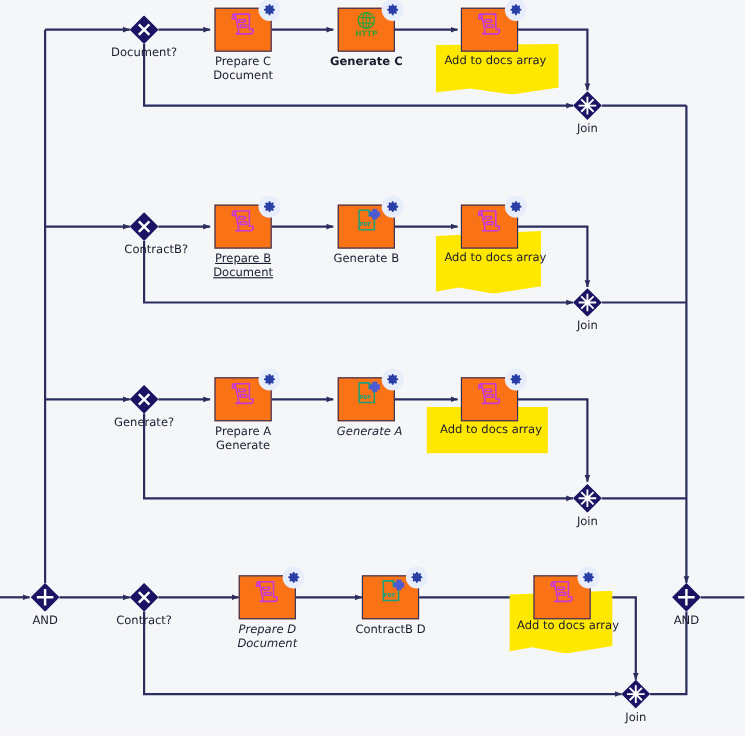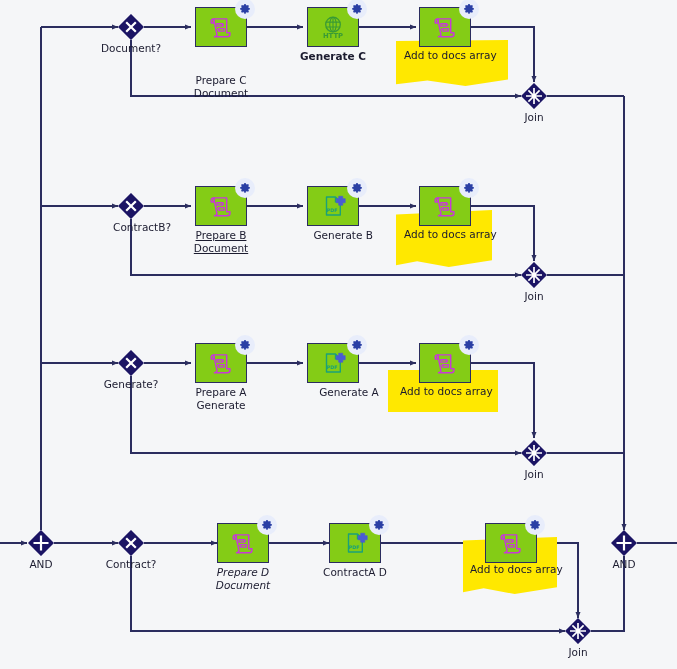--- a/index.html
+++ b/index.html
@@ -33,26 +33,26 @@
     color: #1a1a2e;
     white-space: nowrap;
     z-index: 3;
     font-family: "DejaVu Sans", sans-serif;
   }
   
   .task {
     position: absolute;
     width: 52px;
     height: 40px;
-    background: #84cc16;
+    background: #f97316;
     border: 1.6px solid #2b2d5f;
     box-sizing: border-box;
     z-index: 4;
     display: flex;
-    align-items: center;
+    align-items: flex-start;
     justify-content: center;
   }
   .task .ico { width: 26px; height: 26px; display:block; }
   .gear-badge {
     position: absolute;
     width: 20px;
     height: 20px;
     border-radius: 50%;
     background: #e8edfb;
     top: -9px;
@@ -245,21 +245,21 @@
       <path d="M11,12 h7 v3 h-7 z M13,18 h7 v3 h-7 z" fill="none" stroke="#c838d8" stroke-width="1.6"></path>
       <path d="M18,12 l2.6,1.5 l-2.6,1.5 M13,21 l-2.6,-1.5 l2.6,-1.5" fill="#c838d8" stroke="none"></path>
     </svg>
     <span class="gear-badge">
       <svg viewBox="0 0 24 24" xmlns="http://www.w3.org/2000/svg">
           <path d="M12 8.2a3.8 3.8 0 1 0 0 7.6 3.8 3.8 0 0 0 0-7.6zm0 2.4a1.4 1.4 0 1 1 0 2.8 1.4 1.4 0 0 1 0-2.8z" fill="#2a3fa5"></path>
           <path d="M10.6 1.8h2.8l.45 2.4 2.1.9 2-1.35 2 2-1.35 2 .9 2.1 2.4.45v2.8l-2.4.45-.9 2.1 1.35 2-2 2-2-1.35-2.1.9-.45 2.4h-2.8l-.45-2.4-2.1-.9-2 1.35-2-2 1.35-2-.9-2.1-2.4-.45v-2.8l2.4-.45.9-2.1-1.35-2 2-2 2 1.35 2.1-.9z" fill="#2a3fa5"></path>
         </svg>
     </span>
   </div>
-  <div class="lbl" style="left:181px; top:50px; width:80px;margin-top:24px;">Prepare C
+  <div class="lbl" style="left:181px; top:50px; width:80px;">Prepare C
 Document</div>
 
   <div class="task" style="left:307px; top:7px;">
     <svg class="ico" viewBox="0 0 32 32" xmlns="http://www.w3.org/2000/svg">
       <circle cx="16" cy="13" r="9" fill="none" stroke="#3a9b35" stroke-width="1.6"></circle>
       <ellipse cx="16" cy="13" rx="4" ry="9" fill="none" stroke="#3a9b35" stroke-width="1.4"></ellipse>
       <path d="M7.2,10 h17.6 M7.2,16 h17.6 M16,4 v18" fill="none" stroke="#3a9b35" stroke-width="1.4"></path>
       <text x="16" y="30" font-family="DejaVu Sans, sans-serif" font-size="8.4" font-weight="bold" fill="#3a9b35" text-anchor="middle">HTTP</text>
     </svg>
     <span class="gear-badge">
@@ -310,21 +310,21 @@
       <text x="15" y="23" font-family="DejaVu Sans, sans-serif" font-size="6" font-weight="bold" fill="#1aa179" text-anchor="middle">PDF</text>
       <path d="M23,4 h5 v3 h3 v5 h-3 v3 h-5 v-3 h-3 v-5 h3 z" fill="#4a5bd4" stroke="#4a5bd4" stroke-width="0.8" stroke-linejoin="round"></path>
     </svg>
     <span class="gear-badge">
       <svg viewBox="0 0 24 24" xmlns="http://www.w3.org/2000/svg">
           <path d="M12 8.2a3.8 3.8 0 1 0 0 7.6 3.8 3.8 0 0 0 0-7.6zm0 2.4a1.4 1.4 0 1 1 0 2.8 1.4 1.4 0 0 1 0-2.8z" fill="#2a3fa5"></path>
           <path d="M10.6 1.8h2.8l.45 2.4 2.1.9 2-1.35 2 2-1.35 2 .9 2.1 2.4.45v2.8l-2.4.45-.9 2.1 1.35 2-2 2-2-1.35-2.1.9-.45 2.4h-2.8l-.45-2.4-2.1-.9-2 1.35-2-2 1.35-2-.9-2.1-2.4-.45v-2.8l2.4-.45.9-2.1-1.35-2 2-2 2 1.35 2.1-.9z" fill="#2a3fa5"></path>
         </svg>
     </span>
   </div>
-  <div class="lbl" style="left:293px; top:229px; width:80px;text-align:right;">Generate B</div>
+  <div class="lbl" style="left:293px; top:229px; width:80px;">Generate B</div>
 
   <div class="task" style="left:419px; top:186px;">
     <svg class="ico" viewBox="0 0 32 32" xmlns="http://www.w3.org/2000/svg">
       <path d="M7,6 h16 v17 h4 v2 a3,3 0 0 1 -3,3 h-16 a3,3 0 0 0 3,-3 z" fill="none" stroke="#c838d8" stroke-width="1.8" stroke-linejoin="round"></path>
       <path d="M7,6 a3,3 0 0 0 -3,3 v2 h3 z" fill="none" stroke="#c838d8" stroke-width="1.8" stroke-linejoin="round"></path>
       <path d="M11,12 h7 v3 h-7 z M13,18 h7 v3 h-7 z" fill="none" stroke="#c838d8" stroke-width="1.6"></path>
       <path d="M18,12 l2.6,1.5 l-2.6,1.5 M13,21 l-2.6,-1.5 l2.6,-1.5" fill="#c838d8" stroke="none"></path>
     </svg>
     <span class="gear-badge">
       <svg viewBox="0 0 24 24" xmlns="http://www.w3.org/2000/svg">
@@ -358,21 +358,21 @@
       <text x="15" y="23" font-family="DejaVu Sans, sans-serif" font-size="6" font-weight="bold" fill="#1aa179" text-anchor="middle">PDF</text>
       <path d="M23,4 h5 v3 h3 v5 h-3 v3 h-5 v-3 h-3 v-5 h3 z" fill="#4a5bd4" stroke="#4a5bd4" stroke-width="0.8" stroke-linejoin="round"></path>
     </svg>
     <span class="gear-badge">
       <svg viewBox="0 0 24 24" xmlns="http://www.w3.org/2000/svg">
           <path d="M12 8.2a3.8 3.8 0 1 0 0 7.6 3.8 3.8 0 0 0 0-7.6zm0 2.4a1.4 1.4 0 1 1 0 2.8 1.4 1.4 0 0 1 0-2.8z" fill="#2a3fa5"></path>
           <path d="M10.6 1.8h2.8l.45 2.4 2.1.9 2-1.35 2 2-1.35 2 .9 2.1 2.4.45v2.8l-2.4.45-.9 2.1 1.35 2-2 2-2-1.35-2.1.9-.45 2.4h-2.8l-.45-2.4-2.1-.9-2 1.35-2-2 1.35-2-.9-2.1-2.4-.45v-2.8l2.4-.45.9-2.1-1.35-2 2-2 2 1.35 2.1-.9z" fill="#2a3fa5"></path>
         </svg>
     </span>
   </div>
-  <div class="lbl" style="left:309px; top:386px; width:80px;">Generate A</div>
+  <div class="lbl" style="left:296px; top:386px; width:80px;font-style:italic;">Generate A</div>
 
   <div class="task" style="left:419px; top:343px;">
     <svg class="ico" viewBox="0 0 32 32" xmlns="http://www.w3.org/2000/svg">
       <path d="M7,6 h16 v17 h4 v2 a3,3 0 0 1 -3,3 h-16 a3,3 0 0 0 3,-3 z" fill="none" stroke="#c838d8" stroke-width="1.8" stroke-linejoin="round"></path>
       <path d="M7,6 a3,3 0 0 0 -3,3 v2 h3 z" fill="none" stroke="#c838d8" stroke-width="1.8" stroke-linejoin="round"></path>
       <path d="M11,12 h7 v3 h-7 z M13,18 h7 v3 h-7 z" fill="none" stroke="#c838d8" stroke-width="1.6"></path>
       <path d="M18,12 l2.6,1.5 l-2.6,1.5 M13,21 l-2.6,-1.5 l2.6,-1.5" fill="#c838d8" stroke="none"></path>
     </svg>
     <span class="gear-badge">
       <svg viewBox="0 0 24 24" xmlns="http://www.w3.org/2000/svg">
@@ -406,21 +406,21 @@
       <text x="15" y="23" font-family="DejaVu Sans, sans-serif" font-size="6" font-weight="bold" fill="#1aa179" text-anchor="middle">PDF</text>
       <path d="M23,4 h5 v3 h3 v5 h-3 v3 h-5 v-3 h-3 v-5 h3 z" fill="#4a5bd4" stroke="#4a5bd4" stroke-width="0.8" stroke-linejoin="round"></path>
     </svg>
     <span class="gear-badge">
       <svg viewBox="0 0 24 24" xmlns="http://www.w3.org/2000/svg">
           <path d="M12 8.2a3.8 3.8 0 1 0 0 7.6 3.8 3.8 0 0 0 0-7.6zm0 2.4a1.4 1.4 0 1 1 0 2.8 1.4 1.4 0 0 1 0-2.8z" fill="#2a3fa5"></path>
           <path d="M10.6 1.8h2.8l.45 2.4 2.1.9 2-1.35 2 2-1.35 2 .9 2.1 2.4.45v2.8l-2.4.45-.9 2.1 1.35 2-2 2-2-1.35-2.1.9-.45 2.4h-2.8l-.45-2.4-2.1-.9-2 1.35-2-2 1.35-2-.9-2.1-2.4-.45v-2.8l2.4-.45.9-2.1-1.35-2 2-2 2 1.35 2.1-.9z" fill="#2a3fa5"></path>
         </svg>
     </span>
   </div>
-  <div class="lbl" style="left:315px; top:566px; width:80px;">ContractA D</div>
+  <div class="lbl" style="left:315px; top:566px; width:80px;">ContractB D</div>
 
   <div class="task" style="left:485px; top:523px;">
     <svg class="ico" viewBox="0 0 32 32" xmlns="http://www.w3.org/2000/svg">
       <path d="M7,6 h16 v17 h4 v2 a3,3 0 0 1 -3,3 h-16 a3,3 0 0 0 3,-3 z" fill="none" stroke="#c838d8" stroke-width="1.8" stroke-linejoin="round"></path>
       <path d="M7,6 a3,3 0 0 0 -3,3 v2 h3 z" fill="none" stroke="#c838d8" stroke-width="1.8" stroke-linejoin="round"></path>
       <path d="M11,12 h7 v3 h-7 z M13,18 h7 v3 h-7 z" fill="none" stroke="#c838d8" stroke-width="1.6"></path>
       <path d="M18,12 l2.6,1.5 l-2.6,1.5 M13,21 l-2.6,-1.5 l2.6,-1.5" fill="#c838d8" stroke="none"></path>
     </svg>
     <span class="gear-badge">
       <svg viewBox="0 0 24 24" xmlns="http://www.w3.org/2000/svg">

